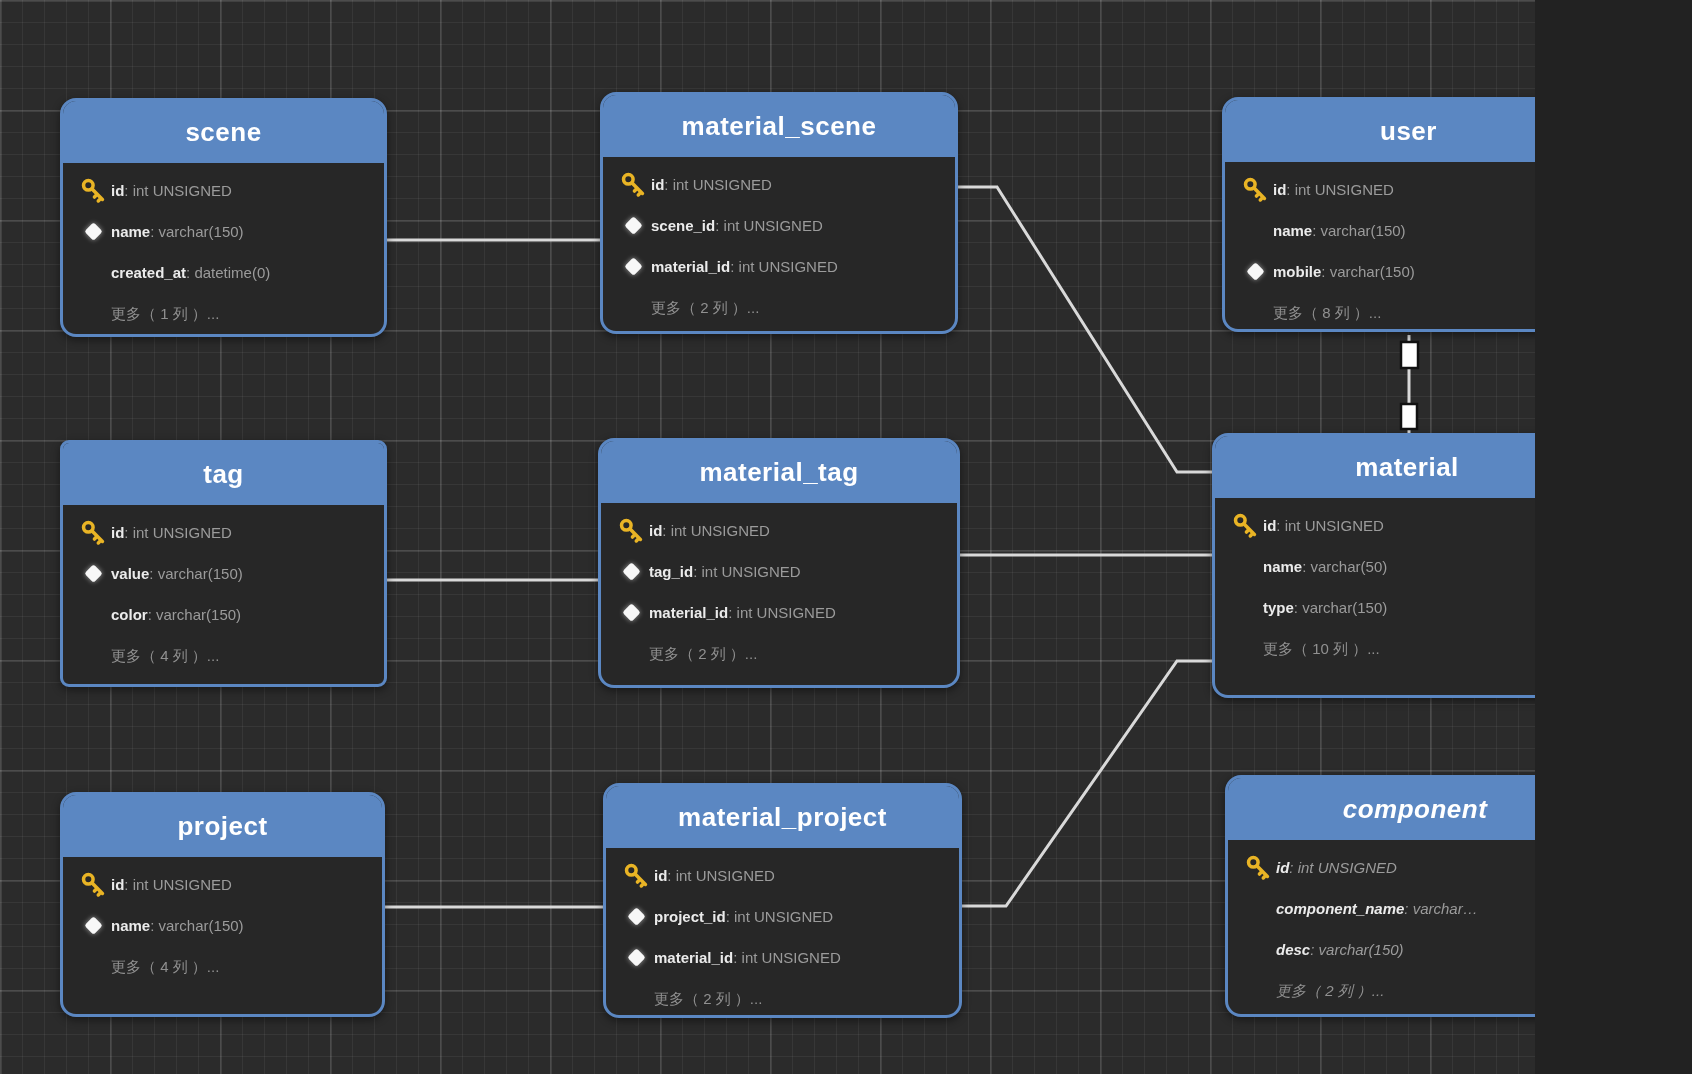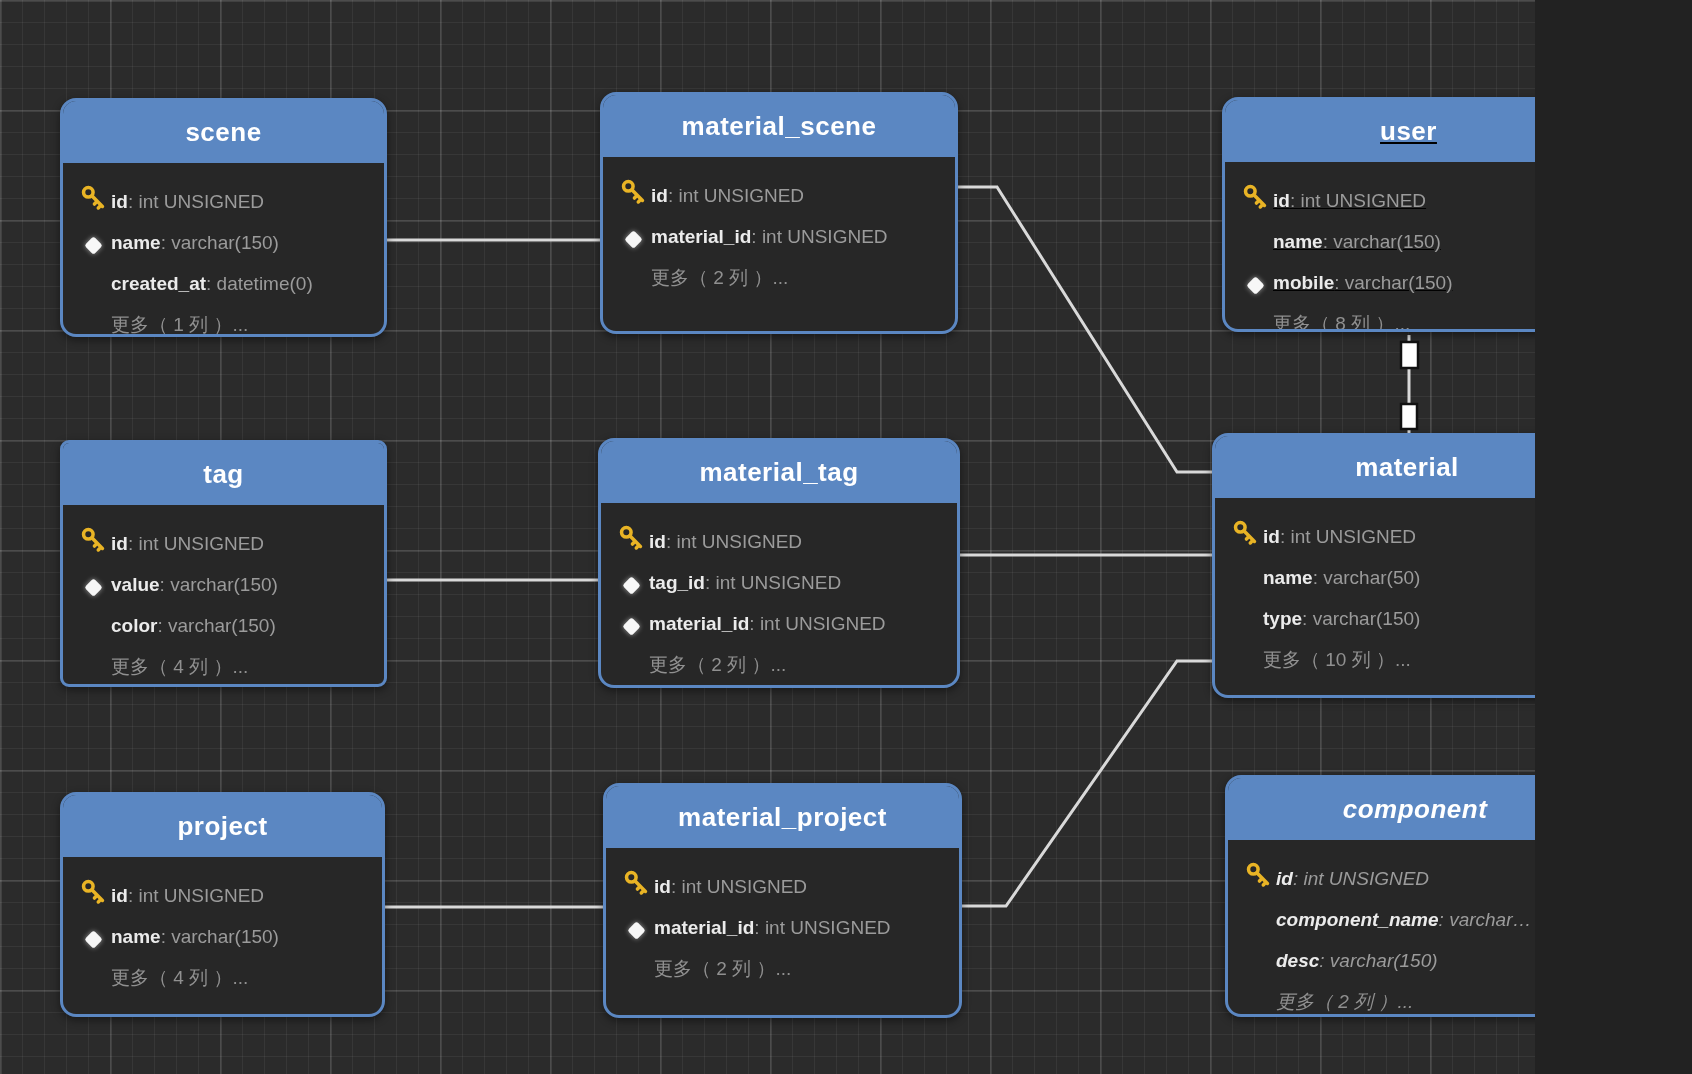--- a/index.html
+++ b/index.html
@@ -32,21 +32,21 @@
     background:var(--header);
     display:flex;align-items:center;justify-content:center;
   }
   .table-title{
     color:var(--title);
     font-size:26px;
     font-weight:bold;
     letter-spacing:.5px;
   }
   .table-body{padding:7px 8px 0 12px;}
-  .field-row{display:flex;align-items:flex-end;height:41px;font-size:19px;line-height:1;}
+  .field-row{display:flex;align-items:center;height:41px;font-size:15px;line-height:1;}
   .icon-cell{flex:0 0 36px;width:36px;display:flex;align-items:center;justify-content:center;}
   .key-svg{width:27px;height:27px;display:block;}
   .diamond{
     width:13px;height:13px;border-radius:2.5px;
     background:var(--diamond);
     transform:rotate(45deg);
     box-shadow:0 0 5px rgba(255,255,255,.55);
   }
   .fname{color:var(--fname);font-weight:bold;}
   .ftype{color:var(--ftype);}
@@ -110,36 +110,42 @@
   <div class="field-row">
     <span class="icon-cell">
               <svg class="key-svg" viewBox="0 0 26 26">
                 <circle cx="8" cy="8" r="4.6" fill="none" stroke="var(--key)" stroke-width="3.4"></circle>
                 <path d="M11.4 11.4 L21.6 21.6 M16.6 16.6 l-2.7 2.7 M20.3 20.3 l-2.7 2.7" stroke="var(--key)" stroke-width="3.4" fill="none" stroke-linecap="round"></path>
               </svg>
             </span>
     <span class="field-text"><b class="fname">id</b><span class="ftype">: int UNSIGNED</span></span>
   </div>
 
+  <div class="field-row">
+    <span class="icon-cell">
+              <span class="diamond"></span>
+            </span>
+    <span class="field-text"><b class="fname">scene_id</b><span class="ftype">: int UNSIGNED</span></span>
+  </div>
 
   <div class="field-row">
     <span class="icon-cell">
               <span class="diamond"></span>
             </span>
     <span class="field-text"><b class="fname">material_id</b><span class="ftype">: int UNSIGNED</span></span>
   </div>
 
   <div class="field-row more-row">
     <span class="icon-cell"></span>
     <span class="more-text">更多（ 2 列 ）...</span>
   </div>
 </div>
   </div>
 
-  <div class="table-card" style="left: 1222px; top: 97px; width: 373px; height: 235px; text-decoration: underline;">
+  <div class="table-card" style="left: 1222px; top: 97px; width: 373px; height: 235px;">
     <div class="table-header">
       <span class="table-title">user</span>
     </div>
     <div class="table-body">
   <div class="field-row">
     <span class="icon-cell">
               <svg class="key-svg" viewBox="0 0 26 26">
                 <circle cx="8" cy="8" r="4.6" fill="none" stroke="var(--key)" stroke-width="3.4"></circle>
                 <path d="M11.4 11.4 L21.6 21.6 M16.6 16.6 l-2.7 2.7 M20.3 20.3 l-2.7 2.7" stroke="var(--key)" stroke-width="3.4" fill="none" stroke-linecap="round"></path>
               </svg>
@@ -305,20 +311,26 @@
   <div class="field-row">
     <span class="icon-cell">
               <svg class="key-svg" viewBox="0 0 26 26">
                 <circle cx="8" cy="8" r="4.6" fill="none" stroke="var(--key)" stroke-width="3.4"></circle>
                 <path d="M11.4 11.4 L21.6 21.6 M16.6 16.6 l-2.7 2.7 M20.3 20.3 l-2.7 2.7" stroke="var(--key)" stroke-width="3.4" fill="none" stroke-linecap="round"></path>
               </svg>
             </span>
     <span class="field-text"><b class="fname">id</b><span class="ftype">: int UNSIGNED</span></span>
   </div>
 
+  <div class="field-row">
+    <span class="icon-cell">
+              <span class="diamond"></span>
+            </span>
+    <span class="field-text"><b class="fname">project_id</b><span class="ftype">: int UNSIGNED</span></span>
+  </div>
 
   <div class="field-row">
     <span class="icon-cell">
               <span class="diamond"></span>
             </span>
     <span class="field-text"><b class="fname">material_id</b><span class="ftype">: int UNSIGNED</span></span>
   </div>
 
   <div class="field-row more-row">
     <span class="icon-cell"></span>

